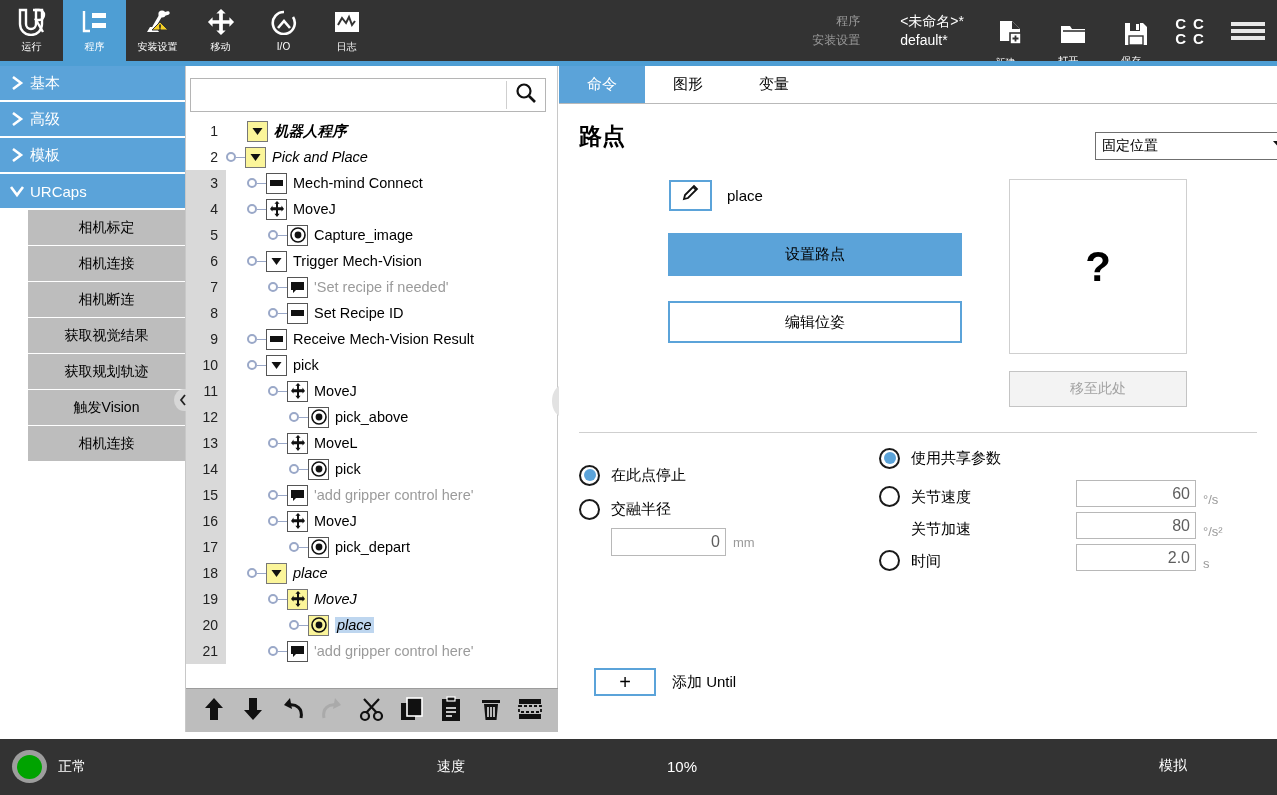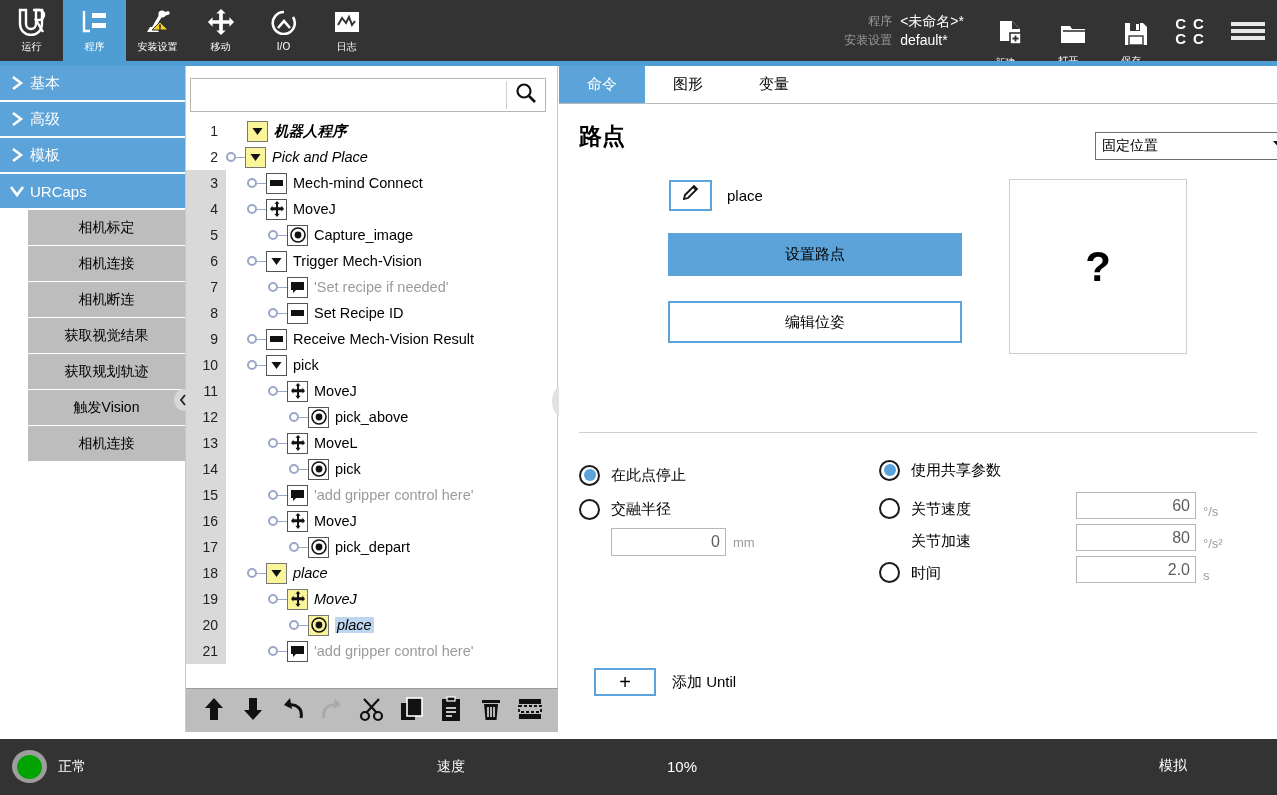--- a/index.html
+++ b/index.html
@@ -26,21 +26,21 @@
   .hdr-tab.active { background: #4e9ed4; }
   .hdr-tab .ico { height: 36px; display: flex; align-items: center; justify-content: center; }
   .hdr-tab .lbl { font-size: 10px; line-height: 12px; margin-top: 1px; }
   .hdr-spacer { flex: 1; }
 
   .hdr-meta {
     display: flex; align-items: center; height: 61px;
     font-size: 13px; color: #ffffff; margin-right: 14px;
   }
   .hdr-meta-labels { text-align: right; color: #9a9a9a; margin-right: 8px; line-height: 19px; font-size: 12px; }
-  .hdr-meta-values { text-align: left; line-height: 19px; font-size: 14px; }
+  .hdr-meta-values { text-align: left; line-height: 19px; font-size: 14px; margin-left: 32px; }
 
   .hdr-filebtn {
     width: 63px; height: 61px; padding-top: 20px;
     display: flex; flex-direction: column; align-items: center; color: #fff;
   }
   .hdr-filebtn .lbl { font-size: 10px; margin-top: 2px; }
   .hdr-logo {
     width: 52px; height: 61px; display: flex; align-items: center; justify-content: center;
     color: #fff; font-size: 15px; line-height: 15px; letter-spacing: 3px; font-weight: 600;
   }
@@ -160,21 +160,21 @@
   }
   .btn-disabled {
     position: absolute; left: 450px; top: 305px; width: 178px; height: 36px;
     border: 1px solid #c4c4c4; background: #f3f3f3; color: #a2a2a2; font-size: 14px;
     font-family: "Liberation Sans", sans-serif;
   }
 
   .hr { position: absolute; left: 20px; top: 366px; width: 678px; height: 1px; background: #cfcfcf; }
 
   .opts-left { position: absolute; left: 20px; top: 392px; width: 290px; }
-  .opts-right { position: absolute; left: 320px; top: 387px; width: 380px; }
+  .opts-right { position: absolute; left: 320px; top: 375px; width: 380px; }
   .optrow { display: flex; align-items: center; height: 34px; }
   .radio { width: 21px; height: 21px; border-radius: 50%; border: 2.5px solid #1a1a1a;
     background: #fff; flex: 0 0 21px; display: flex; align-items: center; justify-content: center; }
   .radio.on::after { content: ""; width: 12px; height: 12px; border-radius: 50%; background: #5ba3d9; }
   .optlabel { margin-left: 11px; font-size: 15px; }
   .num-field {
     width: 120px; height: 27px; border: 1px solid #b8b8b8; background: #fff;
     display: flex; align-items: center; justify-content: flex-end; padding-right: 5px;
     font-size: 16px; color: #5e5e5e;
   }
@@ -838,20 +838,21 @@
     </div>
     <span class="namelabel">place</span>
   </div>
 
   <button class="btn-primary">设置路点</button>
   <button class="btn-outline">编辑位姿</button>
 
   <div class="preview">
     <span>?</span>
   </div>
+  <button class="btn-disabled">移至此处</button>
 
   <div class="hr"></div>
 
   <div class="opts-left">
     <div class="optrow">
       <span class="radio on"></span>
       <span class="optlabel">在此点停止</span>
     </div>
     <div class="optrow">
       <span class="radio"></span>

